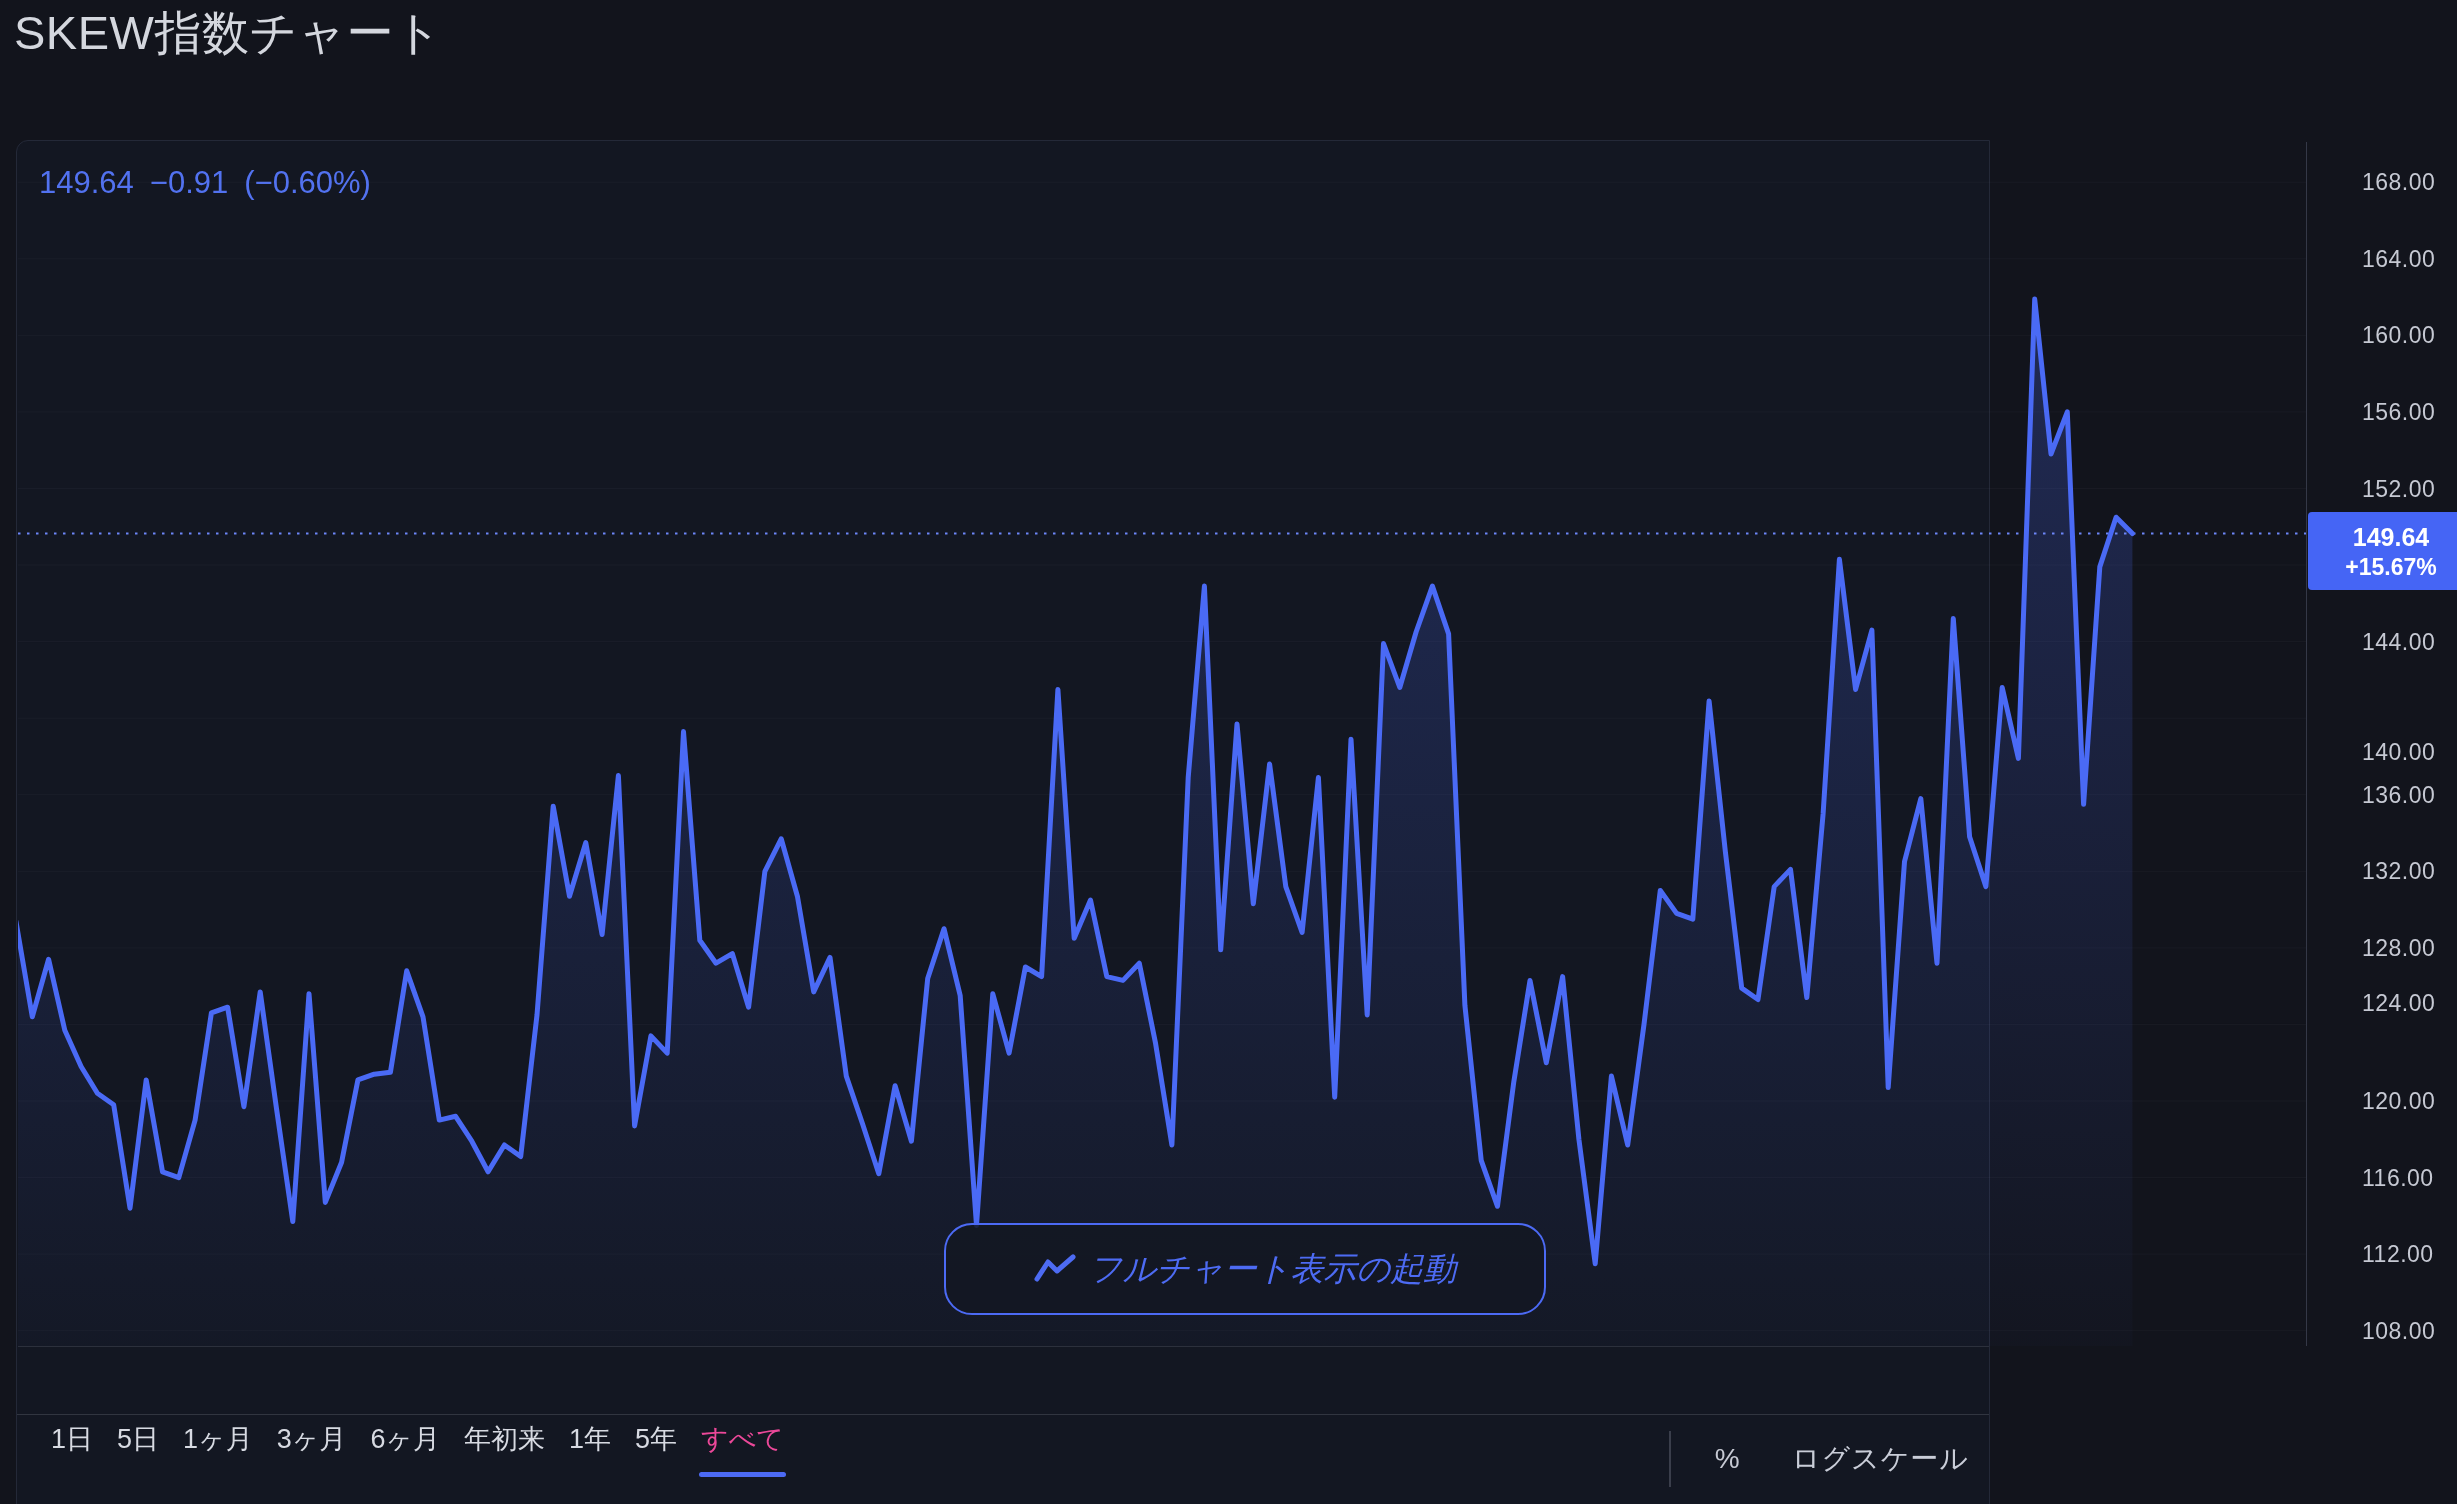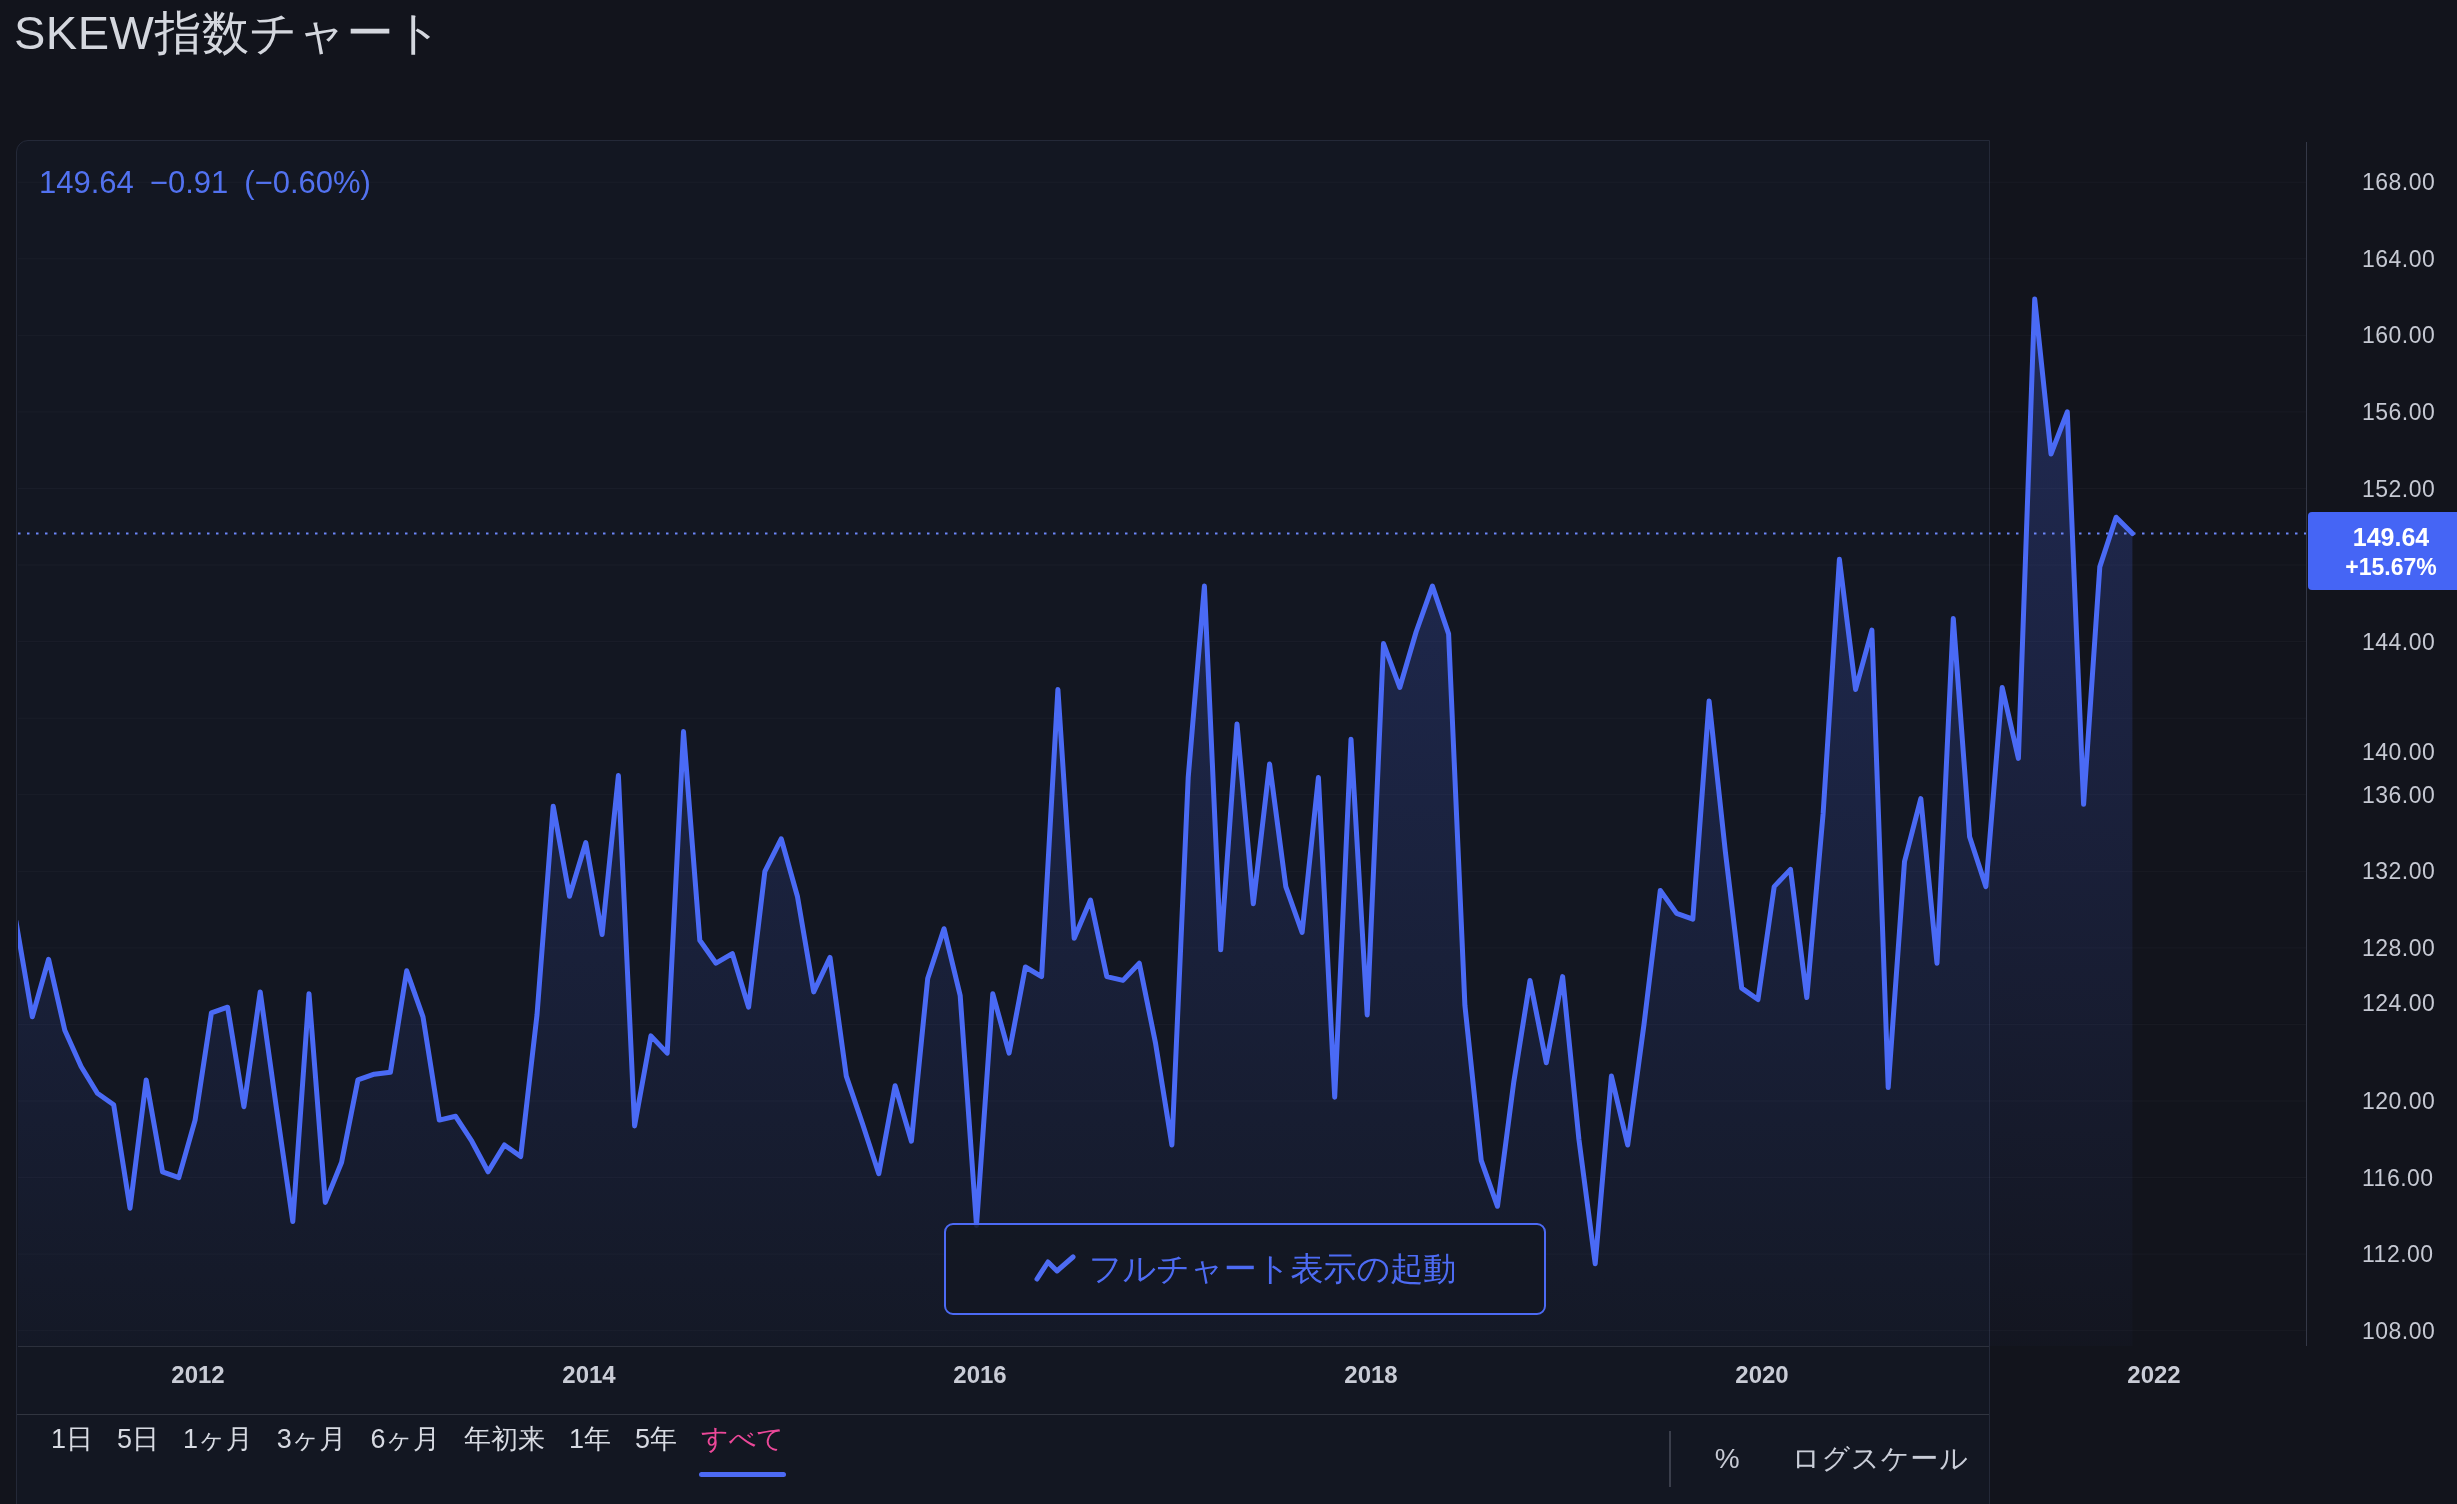--- a/index.html
+++ b/index.html
@@ -25,22 +25,22 @@
   .range-tabs{position:absolute;left:34px;top:0;height:100%;display:flex;align-items:flex-start;gap:24px;}
   .range-tab{position:relative;font-size:27px;color:#d7dae2;cursor:pointer;padding:6px 0;}
   .range-tab.active{color:#ec4899;}
   .range-tab.active .tab-underline{position:absolute;left:-2px;right:-2px;bottom:-14px;height:5px;
     background:#4c6af4;border-radius:3px;}
   .scale-controls{position:absolute;right:20px;top:0;height:100%;display:flex;align-items:center;}
   .scale-divider{width:2px;height:56px;background:#3a3e4b;margin-right:44px;}
   .pct-toggle{font-size:28px;color:#c6c9d3;cursor:pointer;margin-right:52px;}
   .log-toggle{font-size:28px;color:#c9cdd8;cursor:pointer;letter-spacing:1px;}
   .launch-btn{position:absolute;left:927px;top:1082px;width:602px;height:92px;box-sizing:border-box;
-    border:2px solid #4c6af4;border-radius:9px;background:rgba(19,23,34,.85);
-    display:flex;align-items:center;justify-content:center;gap:13px;color:#4d6bf3;font-size:33px;cursor:pointer;z-index:4;}
+    border:2px solid #4c6af4;border-radius:28px;background:rgba(19,23,34,.85);
+    display:flex;align-items:center;justify-content:center;gap:13px;color:#4d6bf3;font-size:33px;cursor:pointer;z-index:4;font-style:italic;}
   .launch-btn svg{flex:0 0 auto;}
 </style>
 </head>
 <body>
 
 <div id="app">
   <div class="page-title">SKEW指数チャート</div>
 
   <div class="panel">
     <div class="quote-line">
@@ -98,28 +98,20 @@
         <div class="y-tick" style="top: 729.3px;">132.00</div>
         <div class="y-tick" style="top: 805.9px;">128.00</div>
         <div class="y-tick" style="top: 861px;">124.00</div>
         <div class="y-tick" style="top: 959px;">120.00</div>
         <div class="y-tick" style="top: 1035.6px;">116.00</div>
         <div class="y-tick" style="top: 1112.1px;">112.00</div>
         <div class="y-tick" style="top: 1188.7px;">108.00</div>
       </div>
 
     <div class="x-axis-line"></div>
-    <div class="x-labels">
-        <div class="x-tick" style="left: 180px;">2012</div>
-        <div class="x-tick" style="left: 571px;">2014</div>
-        <div class="x-tick" style="left: 962px;">2016</div>
-        <div class="x-tick" style="left: 1353px;">2018</div>
-        <div class="x-tick" style="left: 1744px;">2020</div>
-        <div class="x-tick" style="left: 2136px;">2022</div>
-      </div>
 
     <div class="launch-btn">
       <svg width="42" height="30" viewBox="0 0 42 30">
         <polyline points="3,25 14,8 23,17 39,3" fill="none" stroke="#4d6bf3" stroke-width="5" stroke-linecap="round" stroke-linejoin="round"></polyline>
       </svg>
       <span>フルチャート表示の起動</span>
     </div>
 
     <div class="toolbar-sep"></div>
     <div class="toolbar">

